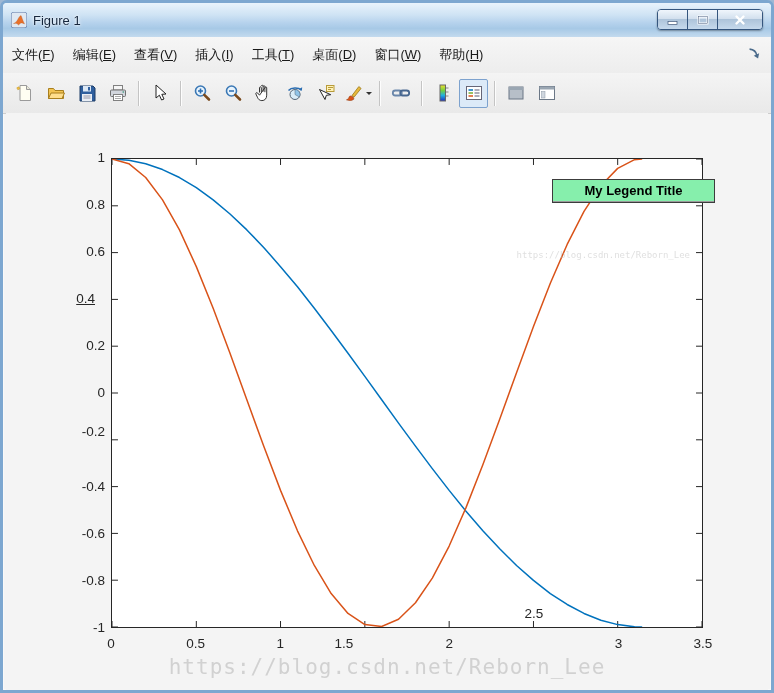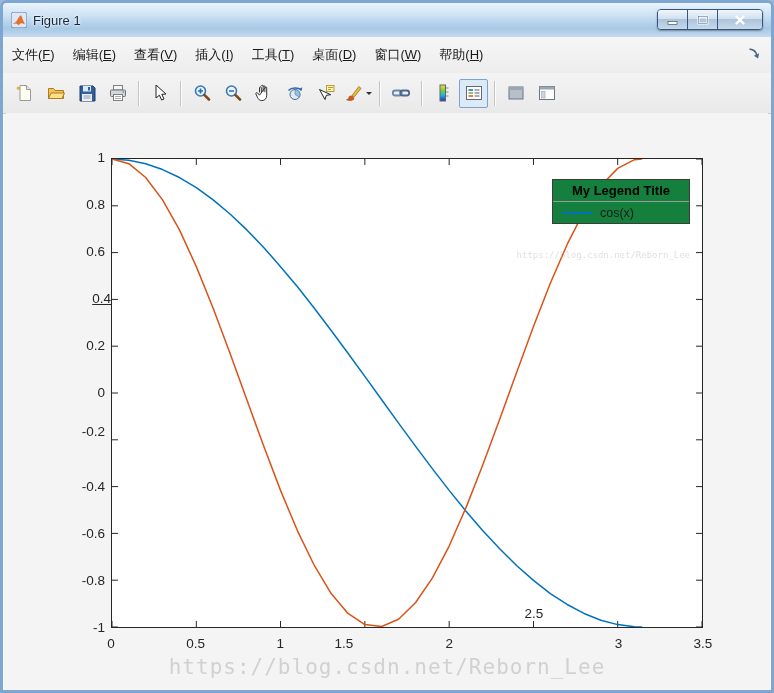--- a/index.html
+++ b/index.html
@@ -38,21 +38,21 @@
   .tb-sep{width:1px;height:25px;background:#c4c4c4;box-shadow:1px 0 0 #fdfdfd;margin:0 5px;}
   
   .figure-area{position:absolute;left:3px;right:3px;top:110px;bottom:0;background:#f4f4f4;overflow:hidden;}
   .axes{position:absolute;left:105px;top:45px;width:592px;height:470px;background:#ffffff;
     border:1px solid #262626;box-sizing:border-box;}
   .axes svg{position:absolute;left:0;top:0;width:100%;height:100%;}
   .tick-label{position:absolute;font-size:13.5px;color:#262626;line-height:18px;}
   .x-tick{transform:translateX(-50%);text-align:center;}
   .y-tick{width:54px;text-align:right;}
   
-  .legend{position:absolute;left:546px;top:66px;width:138px;background:#15803d;
+  .legend{position:absolute;left:546px;top:66px;width:163px;background:#86efac;
     border:1px solid #3c3c3c;box-sizing:border-box;}
   .legend-title{font-size:13px;font-weight:bold;color:#000;text-align:center;padding:3px 0 3px;
     border-bottom:1px solid #9a9a9a;}
   .legend-row{display:flex;align-items:center;height:21px;padding-left:9px;}
   .legend-line{width:30px;height:2px;display:inline-block;}
   .legend-label{font-size:12.5px;color:#1a1a1a;margin-left:8px;}
   
   .watermark{position:absolute;left:0;right:0;top:542px;text-align:center;
     font-family:"DejaVu Sans Mono","Liberation Mono",monospace;font-size:21px;letter-spacing:1px;
     color:#c9c9c9;opacity:.8;pointer-events:none;}
@@ -342,33 +342,29 @@
         <div class="tick-label x-tick" style="left: 527.857px; top: 492px;">2.5</div>
         <div class="tick-label x-tick" style="left: 612.429px; top: 522px;">3</div>
         <div class="tick-label x-tick" style="left: 697px; top: 522px;">3.5</div>
         <div class="tick-label y-tick" style="left: 45px; top: 506px;">-1</div>
         <div class="tick-label y-tick" style="left: 45px; top: 459px;">-0.8</div>
         <div class="tick-label y-tick" style="left: 45px; top: 412px;">-0.6</div>
         <div class="tick-label y-tick" style="left: 45px; top: 365px;">-0.4</div>
         <div class="tick-label y-tick" style="left: 45px; top: 310px;">-0.2</div>
         <div class="tick-label y-tick" style="left: 45px; top: 271px;">0</div>
         <div class="tick-label y-tick" style="left: 45px; top: 224px;">0.2</div>
-        <div class="tick-label y-tick" style="left: 51px; top: 177px; text-decoration: underline;">0.4</div>
+        <div class="tick-label y-tick" style="left: 35px; top: 177px; text-decoration: underline;">0.4</div>
         <div class="tick-label y-tick" style="left: 45px; top: 130px;">0.6</div>
         <div class="tick-label y-tick" style="left: 45px; top: 83px;">0.8</div>
         <div class="tick-label y-tick" style="left: 45px; top: 36px;">1</div>
       </div>
 
     <div class="legend">
       <div class="legend-title">My Legend Title</div>
       <div id="legend-entries">
-          <div class="legend-row">
-            <span class="legend-line" style="background:#0072BD"></span>
-            <span class="legend-label">cos(x)</span>
-          </div>
         </div>
     </div>
 
     <div class="watermark-small">https://blog.csdn.net/Reborn_Lee</div>
     <div class="watermark">https://blog.csdn.net/Reborn_Lee</div>
   </div>
 
 </div>
 
 </body></html>

